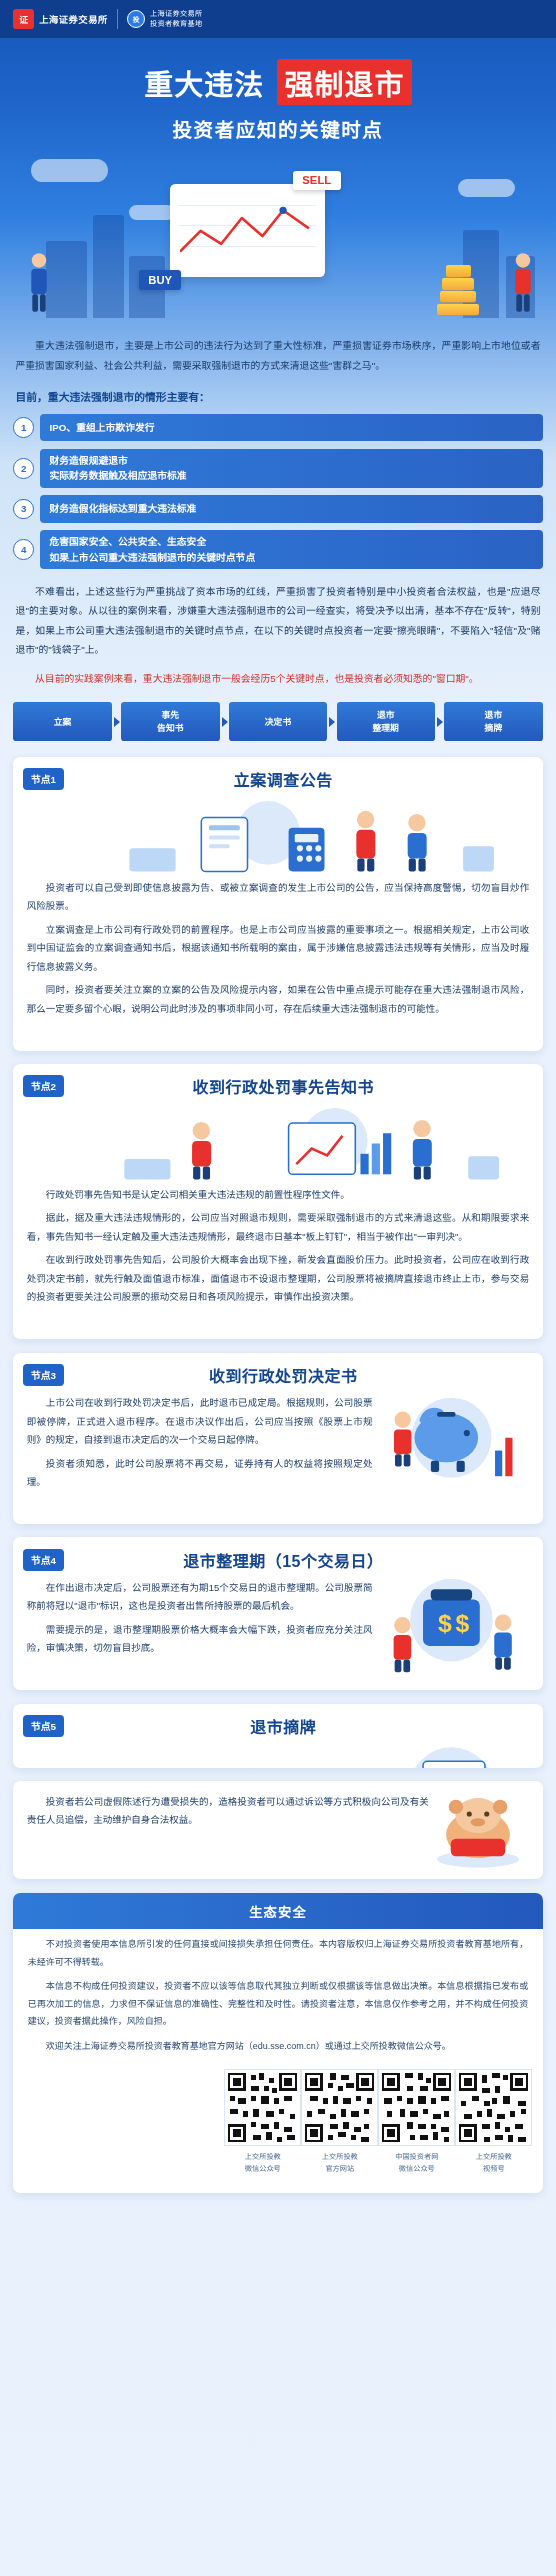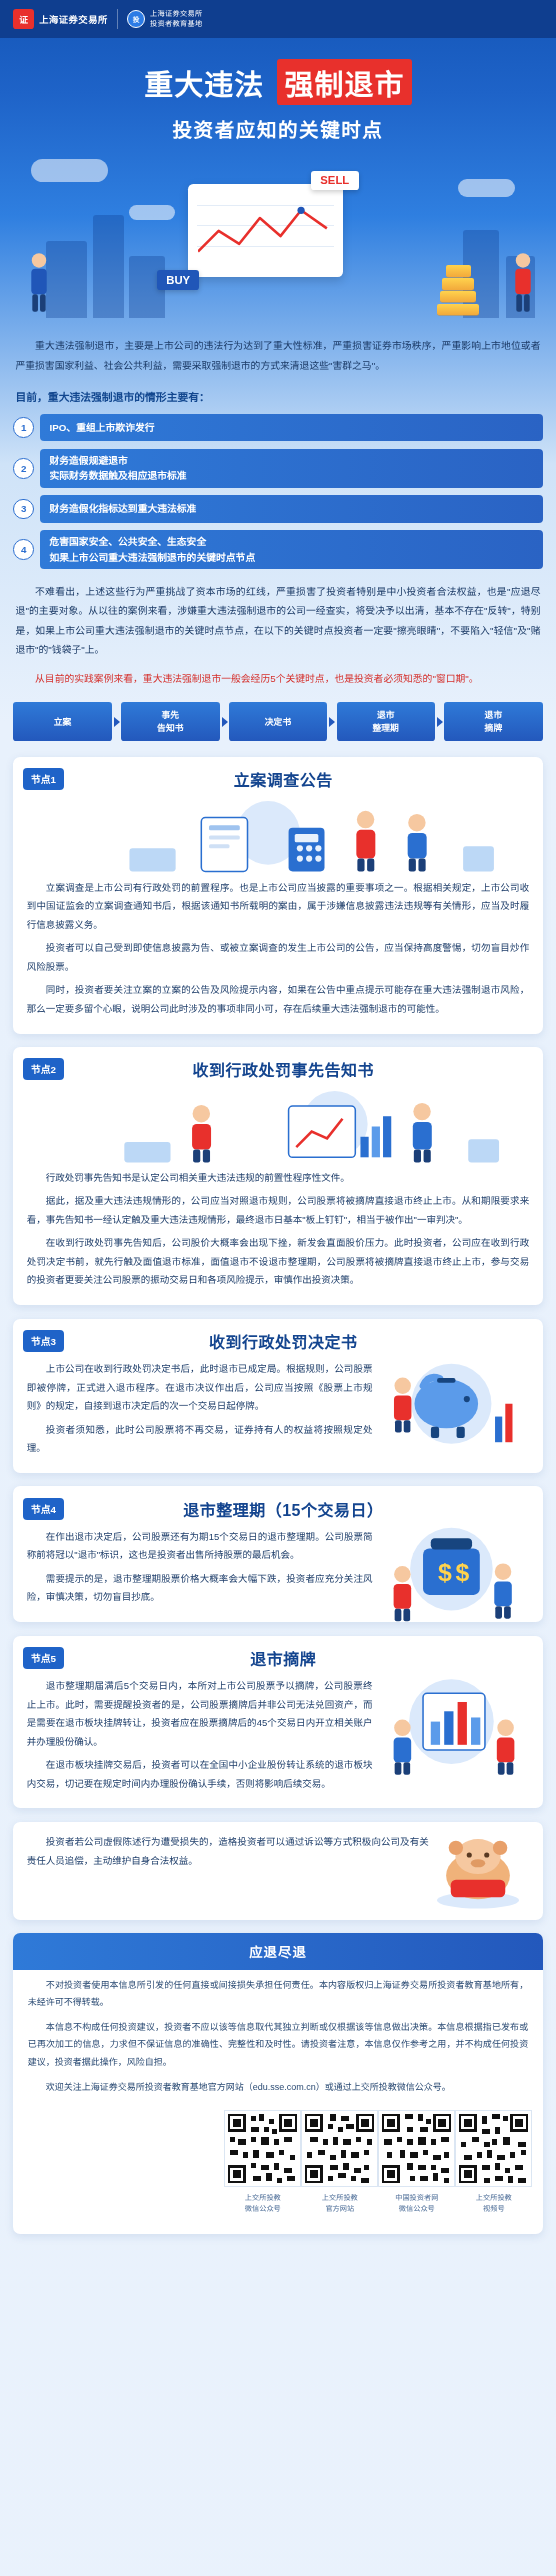--- a/index.html
+++ b/index.html
@@ -66,21 +66,21 @@
     font-size: 19.6px; font-weight: bold; color: #ffffff; letter-spacing: 1.5px;
   }
   .hero-illus { position: relative; height: 170px; margin-top: 5.2px; }
   .cloud { position:absolute; background:#ffffff; opacity:.55; border-radius:20.6px; }
   .cloud.c1 { width:77px;height:23px;left:31px;top:10.3px; }
   .cloud.c2 { width:57px;height:17.5px;right:41px;top:31px; }
   .cloud.c3 { width:46px;height:14.4px;left:129px;top:57px; }
   .bldg { position:absolute; bottom:0; background:#0e3f91; opacity:.35; border-radius:3.1px 3.1px 0 0; }
   .person { position:absolute; bottom:4.1px; }
   .chart-card {
-    position:absolute; left:188px; top:36px; width:155px; height:93px;
+    position:absolute; left:170px; top:36px; width:155px; height:93px;
     background:#ffffff; border-radius:5.2px; box-shadow:0 3.1px 9.3px rgba(0,0,0,.15);
   }
   .chart-card .ln { position:absolute; left:9.3px; right:9.3px; height:1px; background:#e3ecf7; }
   .chart-poly { position:absolute; left:10.3px; top:15.5px; }
   .tag-sell {
     position:absolute; right:-15.5px; top:-13.4px; background:#ffffff; color:#e8302c;
     font-weight:bold; font-size:11.3px; padding:3.6px 9.3px; border-radius:3.1px;
     box-shadow:0 2.1px 5.2px rgba(0,0,0,.2);
   }
   .tag-buy {
@@ -159,21 +159,21 @@
     border-bottom: 5.2px solid transparent;
   }
   .flow-step:last-child::after { display: none; }
 
   
   .node-card {
     background: #ffffff;
     border-radius: 7.2px;
     box-shadow: 0 2.1px 8.2px rgba(24,70,140,.10);
     margin: 13.4px 0;
-    padding: 0 0 10px 0;
+    padding: 0 0 27px 0;
     position: relative;
     overflow: hidden;
   }
   .node-head {
     display: flex; align-items: center; gap: 7.2px;
     padding: 10.3px 11.3px 3.1px 9.3px;
   }
   .node-badge {
     background: #1f63c8; color: #fff;
     font-size: 9.8px; font-weight: bold;
@@ -385,22 +385,22 @@
           <rect x="623" y="120" width="14" height="25" rx="4" fill="#1b3f78"></rect>
           <circle cx="720" cy="50" r="17" fill="#f6c8a0"></circle>
           <rect x="702" y="70" width="37" height="50" rx="9" fill="#2a6fd0"></rect>
           <rect x="704" y="120" width="14" height="25" rx="4" fill="#1b3f78"></rect>
           <rect x="723" y="120" width="14" height="25" rx="4" fill="#1b3f78"></rect>
           <rect x="160" y="100" width="90" height="45" rx="6" fill="#bcd8f6"></rect>
           <rect x="810" y="96" width="60" height="49" rx="6" fill="#bcd8f6"></rect>
         </svg>
       </div>
       <div class="node-body">
+        <p>投资者可以自己受到即使信息披露为告、或被立案调查的发生上市公司的公告，应当保持高度警惕，切勿盲目炒作风险股票。</p>
         <p>立案调查是上市公司有行政处罚的前置程序。也是上市公司应当披露的重要事项之一。根据相关规定，上市公司收到中国证监会的立案调查通知书后，根据该通知书所载明的案由，属于涉嫌信息披露违法违规等有关情形，应当及时履行信息披露义务。</p>
-        <p>投资者可以自己受到即使信息披露为告、或被立案调查的发生上市公司的公告，应当保持高度警惕，切勿盲目炒作风险股票。</p>
         <p>同时，投资者要关注立案的立案的公告及风险提示内容，如果在公告中重点提示可能存在重大违法强制退市风险，那么一定要多留个心眼，说明公司此时涉及的事项非同小可，存在后续重大违法强制退市的可能性。</p>
       </div>
     </div>
 
     <div class="node-card">
       <div class="node-head">
         <div class="node-badge">节点2</div>
         <div class="node-title">收到行政处罚事先告知书</div>
       </div>
       <div class="node-illus">
@@ -418,21 +418,21 @@
           <circle cx="300" cy="50" r="17" fill="#f6c8a0"></circle>
           <rect x="282" y="70" width="37" height="50" rx="9" fill="#e8302c"></rect>
           <rect x="284" y="120" width="14" height="25" rx="4" fill="#1b3f78"></rect>
           <rect x="303" y="120" width="14" height="25" rx="4" fill="#1b3f78"></rect>
           <rect x="150" y="105" width="90" height="40" rx="6" fill="#bcd8f6"></rect>
           <rect x="820" y="100" width="60" height="45" rx="6" fill="#bcd8f6"></rect>
         </svg>
       </div>
       <div class="node-body">
         <p>行政处罚事先告知书是认定公司相关重大违法违规的前置性程序性文件。</p>
-        <p>据此，据及重大违法违规情形的，公司应当对照退市规则，公司股票将被摘牌直接退市终止上市。从和期限要求来看，事先告知书一经认定触及重大违法违规情形，最终退市日基本"板上钉钉"，相当于被作出"一审判决"。</p>
+        <p>据此，据及重大违法违规情形的，公司应当对照退市规则，需要采取强制退市的方式来清退这些。从和期限要求来看，事先告知书一经认定触及重大违法违规情形，最终退市日基本"板上钉钉"，相当于被作出"一审判决"。</p>
         <p>在收到行政处罚事先告知后，公司股价大概率会出现下挫，新发会直面股价压力。此时投资者，公司应在收到行政处罚决定书前，就先行触及面值退市标准，面值退市不设退市整理期，公司股票将被摘牌直接退市终止上市，参与交易的投资者更要关注公司股票的振动交易日和各项风险提示，审慎作出投资决策。</p>
       </div>
     </div>
 
     <div class="node-card">
       <div class="node-head">
         <div class="node-badge">节点3</div>
         <div class="node-title">收到行政处罚决定书</div>
       </div>
       <div class="node-body" style="padding-right:170px;">
@@ -479,24 +479,20 @@
         <rect x="233" y="119" width="34" height="48" rx="8" fill="#2a6fd0"></rect>
         <rect x="235" y="167" width="13" height="24" rx="4" fill="#1b3f78"></rect>
         <rect x="252" y="167" width="13" height="24" rx="4" fill="#1b3f78"></rect>
       </svg>
     </div>
 
     <div class="node-card">
       <div class="node-head">
         <div class="node-badge">节点5</div>
         <div class="node-title">退市摘牌</div>
-      </div>
-      <div class="node-body" style="padding-right:170px;">
-        <p>退市整理期届满后5个交易日内，本所对上市公司股票予以摘牌，公司股票终止上市。此时，需要提醒投资者的是，公司股票摘牌后并非公司无法兑回资产，而是需要在退市板块挂牌转让，投资者应在股票摘牌后的45个交易日内开立相关账户并办理股份确认。</p>
-        <p>在退市板块挂牌交易后，投资者可以在全国中小企业股份转让系统的退市板块内交易，切记要在规定时间内办理股份确认手续，否则将影响后续交易。</p>
       </div>
       <svg style="position:absolute;right:8.2px;top:34px;" width="160" height="129" viewBox="0 0 310 250">
         <circle cx="150" cy="100" r="82" fill="#dbe9fb"></circle>
         <rect x="95" y="45" width="120" height="110" rx="8" fill="#ffffff" stroke="#2a6fd0" stroke-width="3"></rect>
         <rect x="110" y="100" width="18" height="45" fill="#5b9bea"></rect>
         <rect x="136" y="80" width="18" height="65" fill="#2a6fd0"></rect>
         <rect x="162" y="62" width="18" height="83" fill="#e8302c"></rect>
         <rect x="188" y="92" width="18" height="53" fill="#5b9bea"></rect>
         <circle cx="55" cy="112" r="16" fill="#f6c8a0"></circle>
         <rect x="38" y="131" width="34" height="48" rx="8" fill="#2a6fd0"></rect>
@@ -518,21 +514,21 @@
         <circle cx="88" cy="52" r="5" fill="#5a3a22"></circle>
         <circle cx="122" cy="52" r="5" fill="#5a3a22"></circle>
         <ellipse cx="105" cy="68" rx="14" ry="8" fill="#e09a63"></ellipse>
         <circle cx="62" cy="38" r="14" fill="#e8a06a"></circle>
         <circle cx="148" cy="38" r="14" fill="#e8a06a"></circle>
         <rect x="52" y="100" width="106" height="34" rx="10" fill="#e8302c"></rect>
       </svg>
     </div>
 
     <div class="disc">
-      <div class="disc-head">应退尽退</div>
+      <div class="disc-head">生态安全</div>
       <p>不对投资者使用本信息所引发的任何直接或间接损失承担任何责任。本内容版权归上海证券交易所投资者教育基地所有，未经许可不得转载。</p>
       <p>本信息不构成任何投资建议，投资者不应以该等信息取代其独立判断或仅根据该等信息做出决策。本信息根据指已发布或已再次加工的信息，力求但不保证信息的准确性、完整性和及时性。请投资者注意，本信息仅作参考之用，并不构成任何投资建议，投资者据此操作，风险自担。</p>
       <p>欢迎关注上海证券交易所投资者教育基地官方网站（edu.sse.com.cn）或通过上交所投教微信公众号。</p>
 
       <div class="qrrow">
         <div class="qrcell">
           <svg class="qrimg" viewBox="0 0 29 29" shape-rendering="crispEdges">
             <rect width="29" height="29" fill="#fff"></rect>
             <g fill="#111">
               <rect x="1" y="1" width="7" height="7"></rect>

